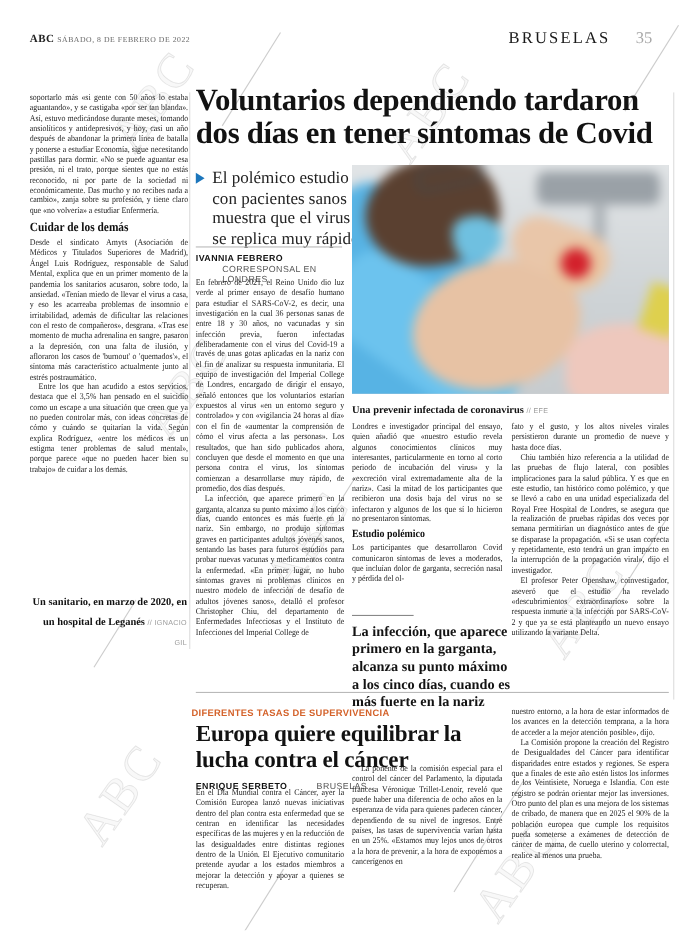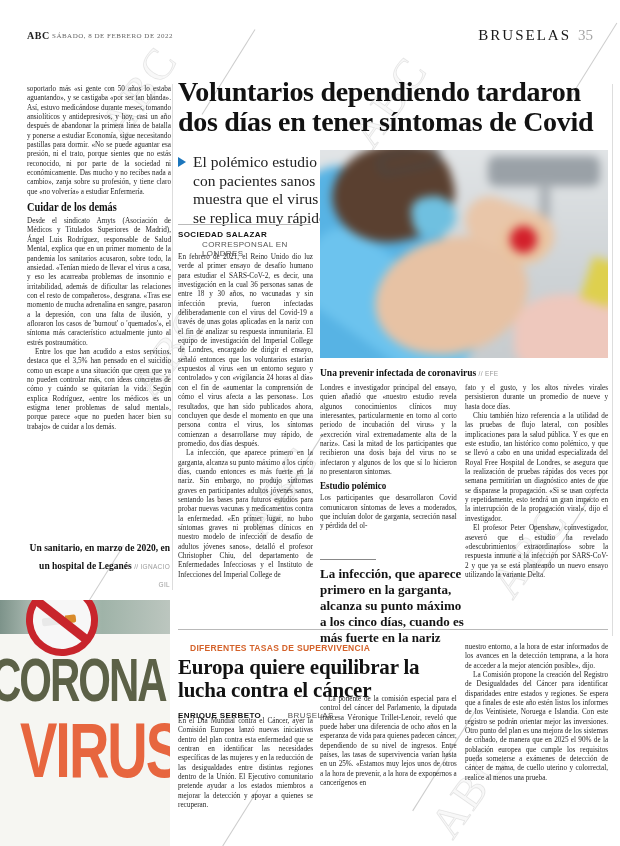--- a/index.html
+++ b/index.html
@@ -4,21 +4,21 @@
 <style>
   html,body{margin:0;padding:0;background:#ffffff;}
   .page{position:relative;width:620px;height:846px;background:#fff;overflow:hidden;
         font-family:"Liberation Serif",serif;color:#1a1a1a;}
   .abs{position:absolute;}
 
   
   .brand{font:700 10px/12px "Liberation Serif",serif;color:#222;letter-spacing:0.5px;}
   .hdate{font:400 7px/12px "Liberation Serif",serif;color:#666;letter-spacing:0.5px;}
   .section{font:400 15px/16px "Liberation Serif",serif;color:#1a1a1a;letter-spacing:2px;}
-  .pageno{font:400 15px/16px "Liberation Serif",serif;color:#a7a7a7;margin-left:7px;letter-spacing:0;text-align:right;}
+  .pageno{font:400 15px/16px "Liberation Serif",serif;color:#a7a7a7;margin-left:23px;letter-spacing:0;text-align:right;}
 
   
   .bodycol{font:400 8px/9.35px "Liberation Serif",serif;text-align:justify;color:#1f1f1f;
            transform:scaleX(0.9);transform-origin:0 0;overflow:hidden;}
   .bodycol p{margin:0;padding:0;}
   .bodycol p.ind{text-indent:9px;}
   .subhead-inline{font-weight:700;font-size:11.5px;line-height:13px;margin:5px 0 2px;color:#101010;text-align:left;}
   .colsub{font-weight:700;font-size:10px;line-height:12px;margin:4px 0 1px;color:#101010;text-align:left;}
 
   .headline1{font:700 28px/30px "Liberation Serif",serif;color:#121212;letter-spacing:-0.3px;}
@@ -91,40 +91,31 @@
     <p>soportarlo más «si gente con 50 años lo estaba aguantando», y se castigaba «por ser tan blanda». Así, estuvo medicándose durante meses, tomando ansiolíticos y antidepresivos, y hoy, casi un año después de abandonar la primera línea de batalla y ponerse a estudiar Economía, sigue necesitando pastillas para dormir. «No se puede aguantar esa presión, ni el trato, porque sientes que no estás reconocido, ni por parte de la sociedad ni económicamente. Das mucho y no recibes nada a cambio», zanja sobre su profesión, y tiene claro que «no volvería» a estudiar Enfermería.</p>
     <div class="subhead-inline">Cuidar de los demás</div>
     <p>Desde el sindicato Amyts (Asociación de Médicos y Titulados Superiores de Madrid), Ángel Luis Rodríguez, responsable de Salud Mental, explica que en un primer momento de la pandemia los sanitarios acusaron, sobre todo, la ansiedad. «Tenían miedo de llevar el virus a casa, y eso les acarreaba problemas de insomnio e irritabilidad, además de dificultar las relaciones con el resto de compañeros», desgrana. «Tras ese momento de mucha adrenalina en sangre, pasaron a la depresión, con una falta de ilusión, y afloraron los casos de 'burnout' o 'quemados'», el síntoma más característico actualmente junto al estrés postraumático.</p>
     <p class="ind">Entre los que han acudido a estos servicios, destaca que el 3,5% han pensado en el suicidio como un escape a una situación que creen que ya no pueden controlar más, con ideas concretas de cómo y cuándo se quitarían la vida. Según explica Rodríguez, «entre los médicos es un estigma tener problemas de salud mental», porque parece «que no pueden hacer bien su trabajo» de cuidar a los demás.</p>
   </div>
 
   <div class="abs" style="left:27px;top:537px;width:143px;text-align:right;">
     <span class="cap">Un sanitario, en marzo de 2020, en un hospital de Leganés </span><span class="credit">// IGNACIO GIL</span>
   </div>
 
-  <div class="abs poster" style="left:0;top:600px;width:170px;height:246px;">
-    <div class="poster-top"></div>
-    <div class="sign">
-      <div class="cig"></div>
-      <div class="bar"></div>
-    </div>
-    <div class="poster-word" style="left:-9px;top:46px;font-size:42px;letter-spacing:-2px;transform:scaleY(1.45);color:#5c6147;">CORONA</div>
-    <div class="poster-word" style="left:20px;top:104px;font-size:56px;letter-spacing:-2px;transform:scaleY(1.4);color:#e7663f;">VIRUS</div>
-  </div>
 
   <div class="abs headline1" style="left:178px;top:77px;width:432px;">Voluntarios dependiendo tardaron dos días en tener síntomas de Covid</div>
 
   <div class="abs standfirst" style="left:178px;top:153px;width:134px;">
     <span class="tri"></span>
     <span>El polémico estudio con pacientes sanos muestra que el virus se replica muy rápido</span>
   </div>
 
   <div class="abs rule" style="left:178px;top:224px;width:133px;"></div>
   <div class="abs" style="left:178px;top:230px;width:140px;">
-    <div class="byname">SOCIEDAD SALAZAR</div>
+    <div class="byname">IVANNIA FEBRERO</div>
     <div class="byrole">CORRESPONSAL EN LONDRES</div>
   </div>
 
   <div class="abs bodycol" style="left:178px;top:252px;width:150px;height:376px;">
     <p>En febrero de 2021, el Reino Unido dio luz verde al primer ensayo de desafío humano para estudiar el SARS-CoV-2, es decir, una investigación en la cual 36 personas sanas de entre 18 y 30 años, no vacunadas y sin infección previa, fueron infectadas deliberadamente con el virus del Covid-19 a través de unas gotas aplicadas en la nariz con el fin de analizar su respuesta inmunitaria. El equipo de investigación del Imperial College de Londres, encargado de dirigir el ensayo, señaló entonces que los voluntarios estarían expuestos al virus «en un entorno seguro y controlado» y con «vigilancia 24 horas al día» con el fin de «aumentar la comprensión de cómo el virus afecta a las personas». Los resultados, que han sido publicados ahora, concluyen que desde el momento en que una persona contra el virus, los síntomas comienzan a desarrollarse muy rápido, de promedio, dos días después.</p>
     <p class="ind">La infección, que aparece primero en la garganta, alcanza su punto máximo a los cinco días, cuando entonces es más fuerte en la nariz. Sin embargo, no produjo síntomas graves en participantes adultos jóvenes sanos, sentando las bases para futuros estudios para probar nuevas vacunas y medicamentos contra la enfermedad. «En primer lugar, no hubo síntomas graves ni problemas clínicos en nuestro modelo de infección de desafío de adultos jóvenes sanos», detalló el profesor Christopher Chiu, del departamento de Enfermedades Infecciosas y el Instituto de Infecciones del Imperial College de</p>
   </div>
 
   <div class="abs photo" style="left:320px;top:150px;width:288px;height:208px;">
     <div class="blurwrap">
@@ -158,21 +149,21 @@
   <div class="abs pullquote" style="left:320px;top:566px;width:146px;">La infección, que aparece primero en la garganta, alcanza su punto máximo a los cinco días, cuando es más fuerte en la nariz</div>
 
   <div class="abs bodycol" style="left:465px;top:383px;width:159px;height:236px;">
     <p>fato y el gusto, y los altos niveles virales persistieron durante un promedio de nueve y hasta doce días.</p>
     <p class="ind">Chiu también hizo referencia a la utilidad de las pruebas de flujo lateral, con posibles implicaciones para la salud pública. Y es que en este estudio, tan histórico como polémico, y que se llevó a cabo en una unidad especializada del Royal Free Hospital de Londres, se asegura que la realización de pruebas rápidas dos veces por semana permitirían un diagnóstico antes de que se disparase la propagación. «Si se usan correcta y repetidamente, esto tendrá un gran impacto en la interrupción de la propagación viral», dijo el investigador.</p>
     <p class="ind">El profesor Peter Openshaw, coinvestigador, aseveró que el estudio ha revelado «descubrimientos extraordinarios» sobre la respuesta inmune a la infección por SARS-CoV-2 y que ya se está planteando un nuevo ensayo utilizando la variante Delta.</p>
   </div>
 
   <div class="abs rule" style="left:178px;top:629px;width:430px;"></div>
 
-  <div class="abs kicker" style="left:190px;top:643px;color:#d4622a;">DIFERENTES TASAS DE SUPERVIVENCIA</div>
+  <div class="abs kicker" style="left:174px;top:643px;color:#d4622a;">DIFERENTES TASAS DE SUPERVIVENCIA</div>
   <div class="abs" style="left:178px;top:704px;width:160px;">
     <span class="byname">ENRIQUE SERBETO </span><span class="byrole">BRUSELAS</span>
   </div>
 
   <div class="abs headline2" style="left:178px;top:656px;width:252px;">Europa quiere equilibrar la lucha contra el cáncer</div>
 
   <div class="abs bodycol" style="left:178px;top:716px;width:150px;height:118px;">
     <p>En el Día Mundial contra el Cáncer, ayer la Comisión Europea lanzó nuevas iniciativas dentro del plan contra esta enfermedad que se centran en identificar las necesidades específicas de las mujeres y en la reducción de las desigualdades entre distintas regiones dentro de la Unión. El Ejecutivo comunitario pretende ayudar a los estados miembros a mejorar la detección y apoyar a quienes se recuperan.</p>
   </div>
 

